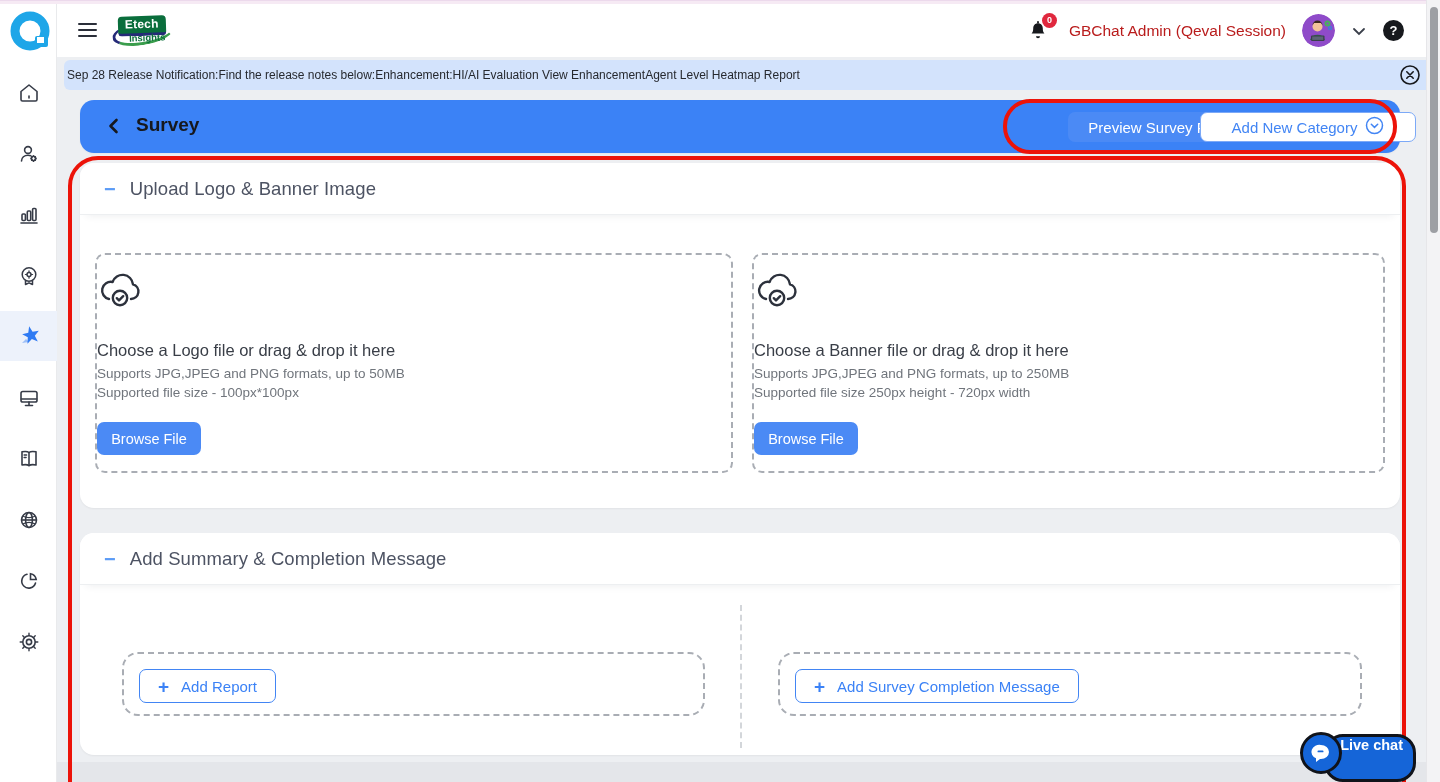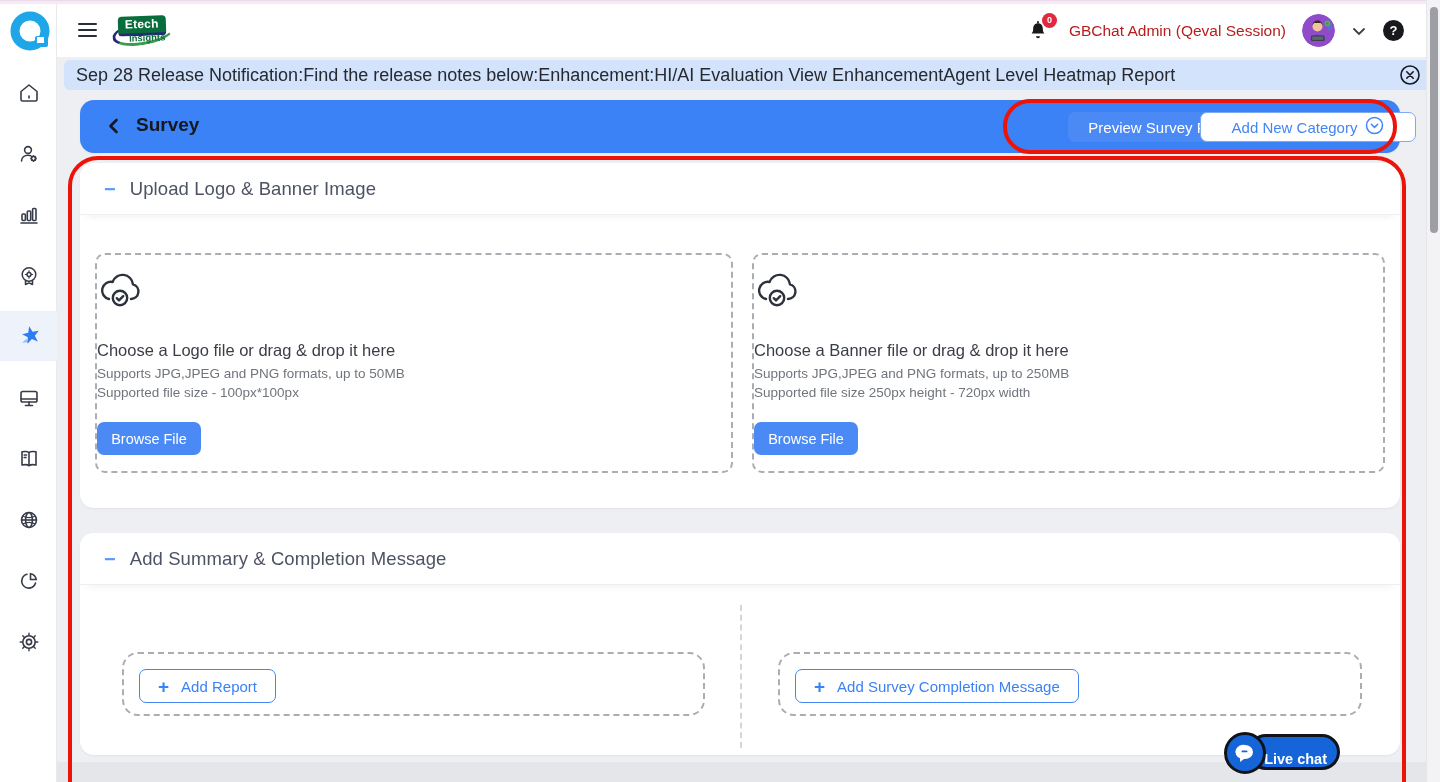--- a/index.html
+++ b/index.html
@@ -28,21 +28,21 @@
   .topbar-right { position:absolute; right:36px; top:0; height:53px; display:flex; align-items:center; gap:16px; }
   .bell-wrap { position:relative; width:26px; height:28px; cursor:pointer; }
   .bell-badge { position:absolute; right:-4px; top:-4px; min-width:15px; height:15px; background:#e0283e; color:#fff; border-radius:8px; font-size:9px; font-weight:bold; display:flex; align-items:center; justify-content:center; padding:0 3px; }
   .user-name { font-size:15.5px; color:#b91c1c; white-space:nowrap; cursor:pointer; }
   .avatar { width:33px; height:33px; border-radius:50%; overflow:hidden; cursor:pointer; flex:0 0 auto; }
   .chev-down { cursor:pointer; display:flex; align-items:center; }
   .help-btn { width:21px; height:21px; border-radius:50%; background:#17191d; color:#fff; font-size:13px; font-weight:bold; display:flex; align-items:center; justify-content:center; cursor:pointer; }
 
   
   .banner { position:absolute; left:64px; top:60px; width:1369px; height:30px; background:#d3e3fc; border-radius:6px; display:flex; align-items:center; z-index:8; }
-  .banner-text { font-size:18px; color:#26292f; padding-left:12px; white-space:nowrap; overflow:hidden; }
+  .banner-text { font-size:12px; color:#26292f; padding-left:3px; white-space:nowrap; overflow:hidden; }
   .banner-close { position:absolute; right:12px; top:4px; width:22px; height:22px; cursor:pointer; }
 
   
   .survey-card { position:absolute; left:80px; top:100px; width:1320px; height:53px; background:#3b82f6; border-radius:14px; box-shadow:0 1px 2px rgba(0,0,0,0.04); z-index:6; }
   .back-btn { position:absolute; left:24px; top:15px; width:22px; height:22px; cursor:pointer; }
   .survey-title { position:absolute; left:56px; top:14px; font-size:19px; font-weight:bold; color:#16181d; }
   .btn-primary { position:absolute; top:12px; height:30px; background:#4b8af5; color:#fff; border:none; border-radius:7px; font-size:15px; font-family:inherit; cursor:pointer; padding:0 18px; }
   .btn-preview { left:988px; width:184px; }
   .btn-outline { position:absolute; top:12px; height:30px; background:#fff; color:#4285f4; border:1px solid #7ca9f7; border-radius:7px; font-size:15px; font-family:inherit; cursor:pointer; display:flex; align-items:center; justify-content:center; gap:8px; }
   .btn-addcat { left:1120px; width:216px; }
@@ -72,21 +72,21 @@
   .v-divider { position:absolute; left:660px; top:72px; height:143px; border-left:2px dashed #d3d6da; }
   .add-btn { position:absolute; left:15px; top:15px; height:34px; background:#fff; border:1px solid #4285f4; border-radius:7px; color:#3b82f6; font-size:15px; font-family:inherit; cursor:pointer; display:flex; align-items:center; gap:12px; padding:0 18px; }
   .plus-glyph { font-size:19px; font-weight:bold; line-height:1; color:#3b82f6; }
 
   
   .annot { position:absolute; border:4px solid #ec1309; pointer-events:none; z-index:40; }
   .annot-buttons { left:1003px; top:99px; width:394px; height:55px; border-radius:27px; }
   .annot-content { left:68px; top:156px; width:1338px; height:680px; border-radius:30px; }
 
   
-  .livechat { position:absolute; left:1248px; top:734px; width:92px; height:36px; background:#1565d8; border:3px solid #10131a; border-radius:19px; z-index:60; display:flex; align-items:flex-end; justify-content:flex-end; padding-right:10px; cursor:pointer; }
+  .livechat { position:absolute; left:1324px; top:734px; width:92px; height:48px; background:#1565d8; border:3px solid #10131a; border-radius:19px; z-index:60; display:flex; align-items:flex-start; justify-content:flex-end; padding-right:10px; cursor:pointer; }
   .livechat-label { color:#fff; font-weight:bold; font-size:14.5px; white-space:nowrap; }
   .livechat-circle { position:absolute; left:-27px; top:-5px; width:42px; height:42px; background:#1565d8; border:3px solid #10131a; border-radius:50%; display:flex; align-items:center; justify-content:center; }
 
   
   .scrollbar { position:absolute; right:0; top:0; width:14px; height:782px; background:#f3f3f5; border-left:1px solid #e6e6e9; z-index:70; }
   .scroll-thumb { position:absolute; left:3px; top:7px; width:8px; height:226px; background:#9d9fa4; border-radius:4px; cursor:pointer; }
 
   .bottom-strip { position:absolute; left:57px; top:762px; width:1383px; height:20px; background:#e4e6ea; z-index:4; }
 </style>
 </head>

